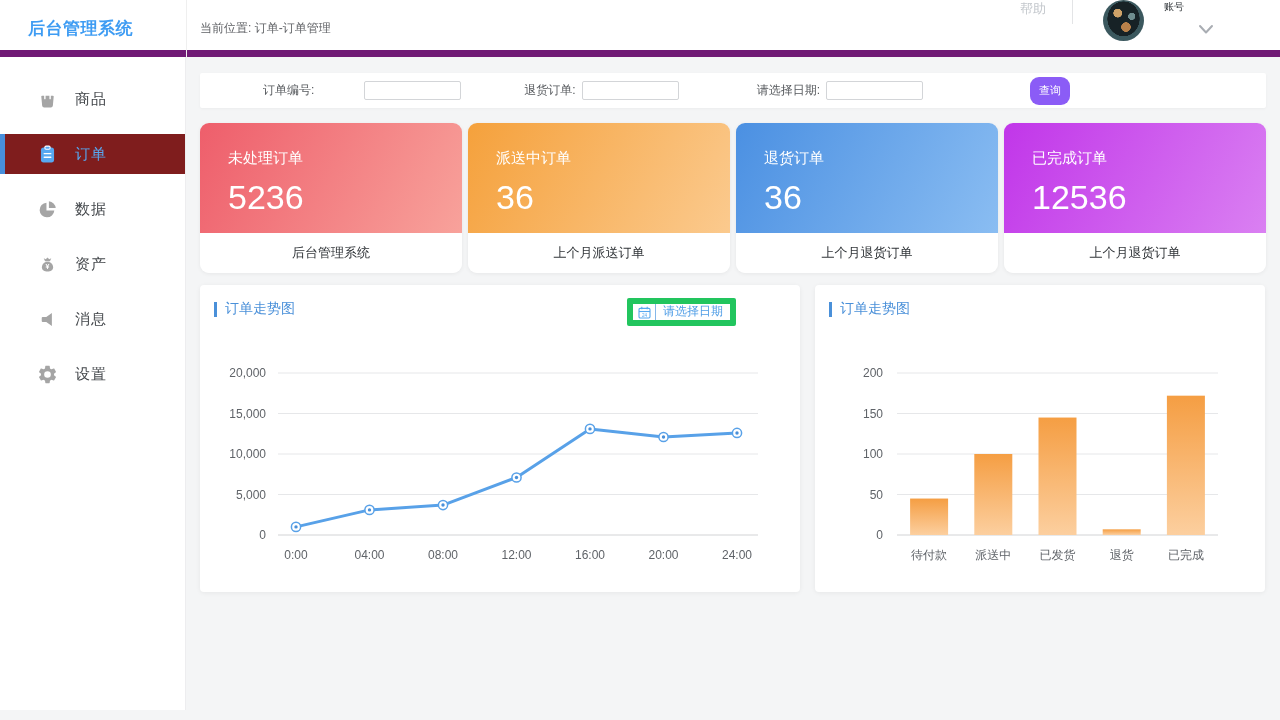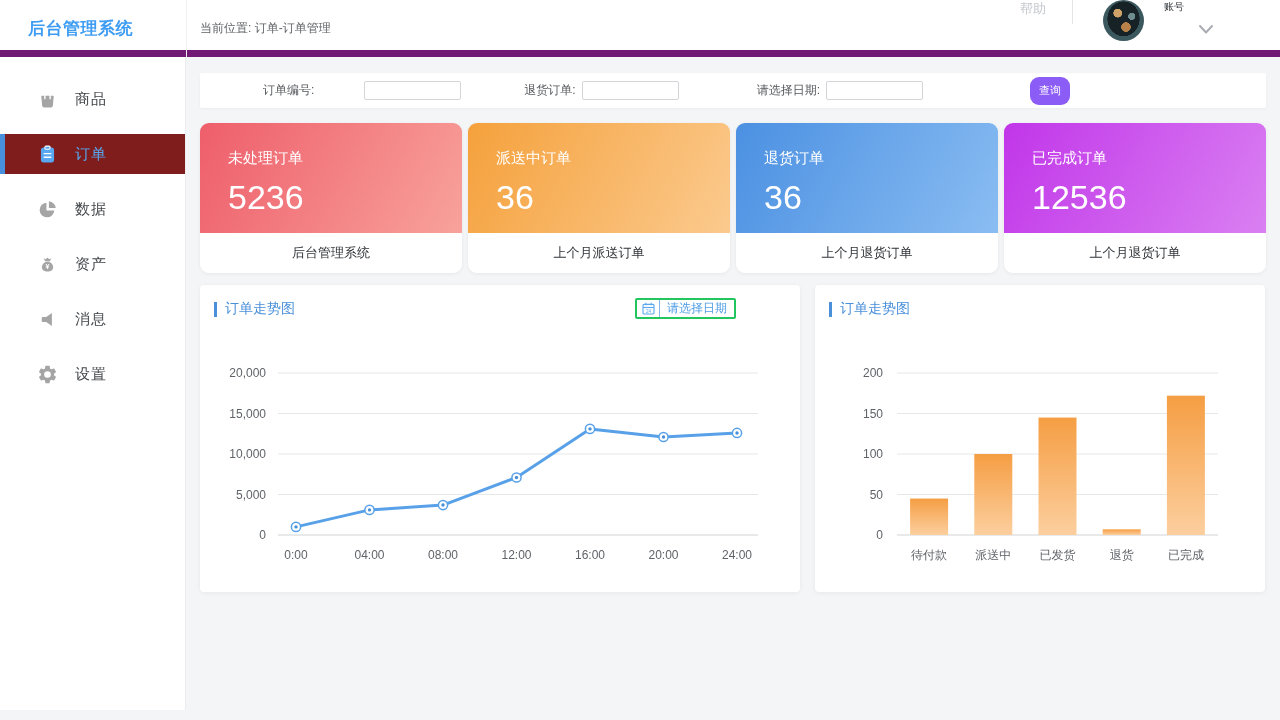--- a/index.html
+++ b/index.html
@@ -63,22 +63,22 @@
     font-size:13px; color:#303438; }
 
   
   .chart-card { position:absolute; top:285px; background:#fff; border-radius:4px;
     box-shadow:0 1px 5px rgba(0,0,0,.06); }
   .chart-card.left { left:200px; width:600px; height:307px; }
   .chart-card.right { left:815px; width:450px; height:307px; }
   .chart-title { position:absolute; left:14px; top:15px; display:flex; align-items:center; }
   .accent-bar { width:3px; height:15px; background:#4a90d9; margin-right:8px; }
   .chart-title span { font-size:14px; color:#4a90d9; }
-  .date-picker { position:absolute; right:64px; top:13px; height:21px; display:flex; align-items:flex-start;
-    border:2px solid #22c55e; border-radius:2px; cursor:pointer; background:#fff; }
+  .date-picker { position:absolute; right:64px; top:13px; height:28px; display:flex; align-items:flex-end;
+    border:6px solid #22c55e; border-radius:2px; cursor:pointer; background:#fff; }
   .dp-icon { width:23px; height:100%; display:flex; align-items:center; justify-content:center;
     border-right:1px solid #85b7e8; }
   .dp-text { padding:0 7px; font-size:12px; color:#4e9de6; }
   .chart-svg { position:absolute; left:10px; top:50px; }
   svg text { font-family:"Liberation Sans","DejaVu Sans",sans-serif; }
 </style>
 </head>
 <body>
 
 <div class="topbar">

